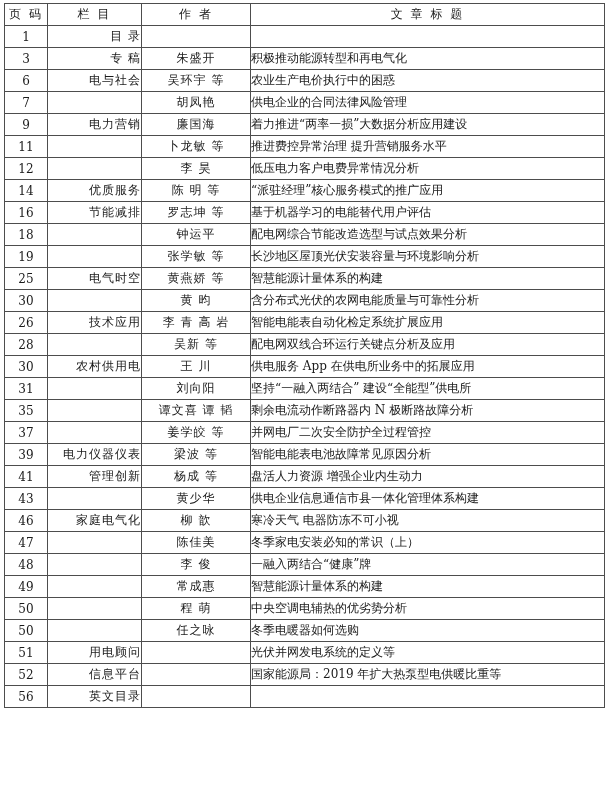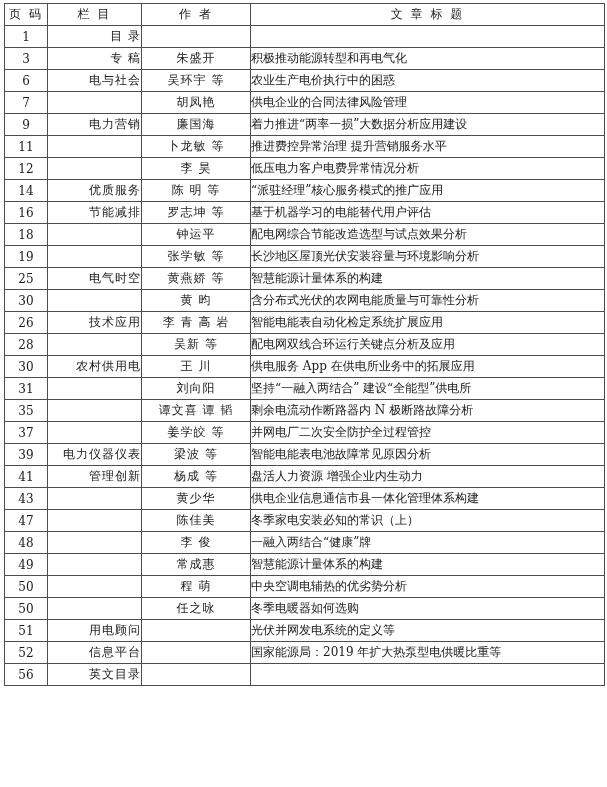--- a/index.html
+++ b/index.html
@@ -190,20 +190,26 @@
           <td class="author-cell">杨成 等</td>
           <td class="title-cell">盘活人力资源 增强企业内生动力</td>
         </tr>
         <tr>
           <td class="page-cell">43</td>
           <td class="column-cell"></td>
           <td class="author-cell">黄少华</td>
           <td class="title-cell">供电企业信息通信市县一体化管理体系构建</td>
         </tr>
         <tr>
+          <td class="page-cell">46</td>
+          <td class="column-cell">家庭电气化</td>
+          <td class="author-cell">柳  歆</td>
+          <td class="title-cell">寒冷天气 电器防冻不可小视</td>
+        </tr>
+        <tr>
           <td class="page-cell">47</td>
           <td class="column-cell"></td>
           <td class="author-cell">陈佳美</td>
           <td class="title-cell">冬季家电安装必知的常识（上）</td>
         </tr>
         <tr>
           <td class="page-cell">48</td>
           <td class="column-cell"></td>
           <td class="author-cell">李 俊</td>
           <td class="title-cell">一融入两结合“健康”牌</td>

